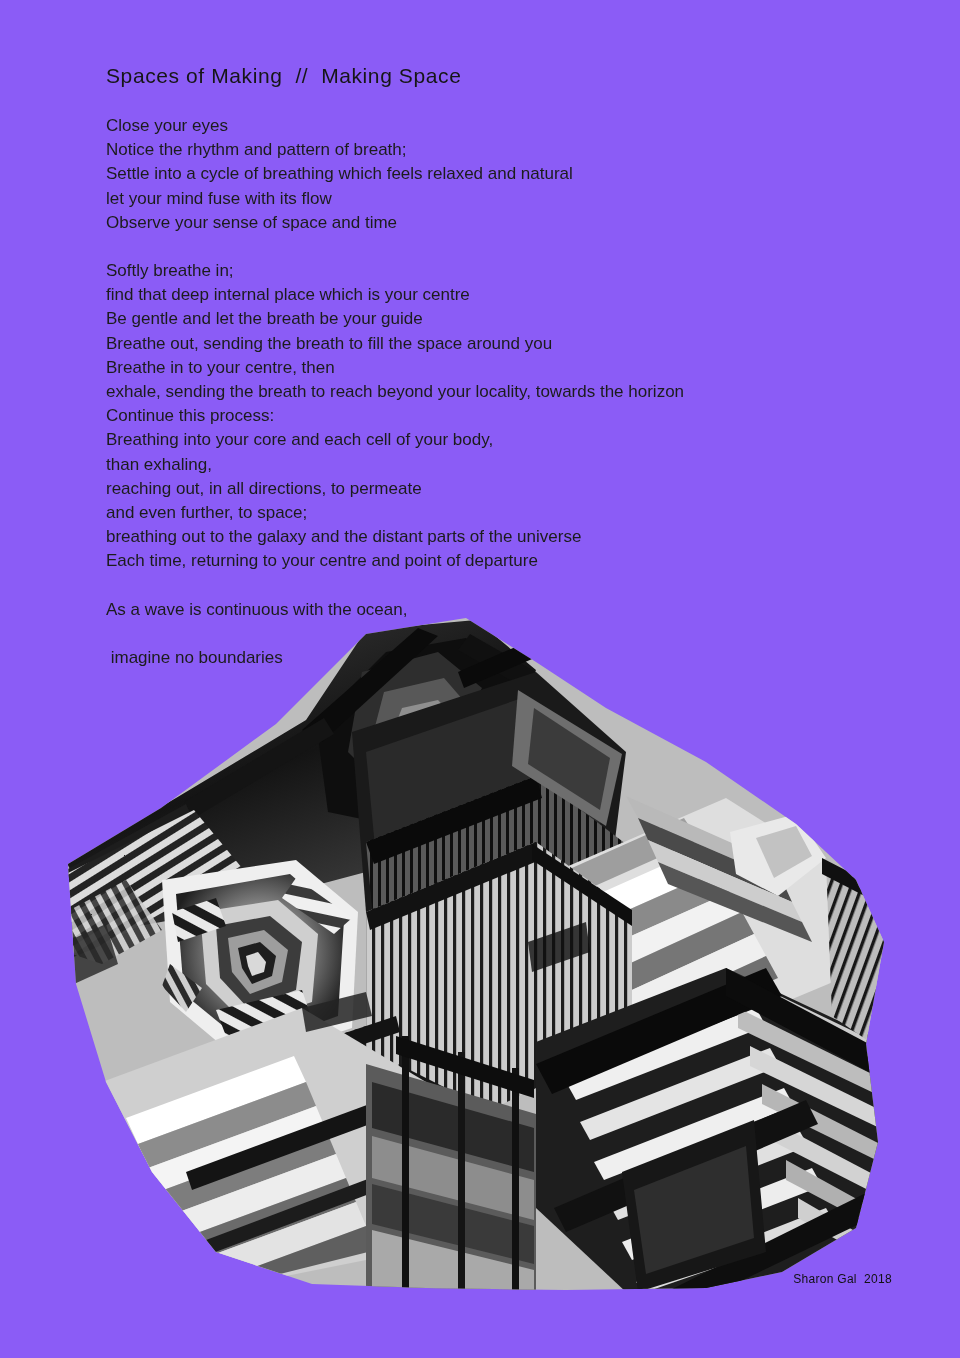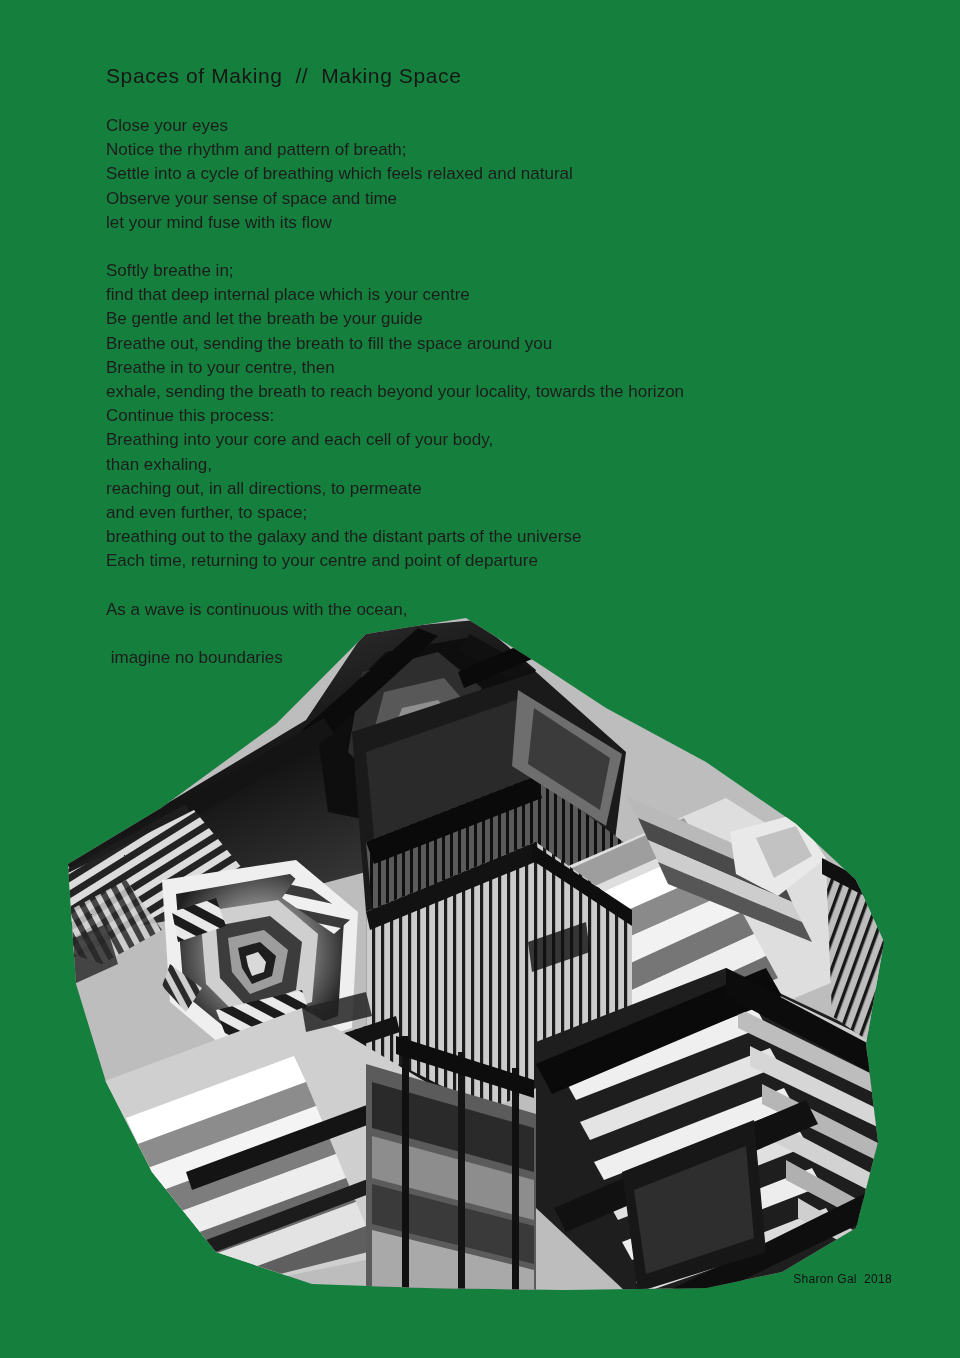--- a/index.html
+++ b/index.html
@@ -11,21 +11,21 @@
     width: 960px;
     height: 1358px;
     position: relative;
     font-family: "Liberation Sans", sans-serif;
     color: #1a1a1a;
     overflow: hidden;
   }
   .page {
     position: absolute;
     inset: 0;
-    background: #15803d;
+    background: #8b5cf6;
   }
   .title {
     position: absolute;
     left: 106px;
     top: 64px;
     font-size: 21px;
     letter-spacing: 0.6px;
     color: #161616;
     white-space: pre;
   }
@@ -70,22 +70,22 @@
 
 <div class="page">
 
   <div class="title">Spaces of Making  //  Making Space</div>
 
   <div class="poem">
     <div class="stanza">
       <div class="line">Close your eyes</div>
       <div class="line">Notice the rhythm and pattern of breath;</div>
       <div class="line">Settle into a cycle of breathing which feels relaxed and natural</div>
+      <div class="line">let your mind fuse with its flow</div>
       <div class="line">Observe your sense of space and time</div>
-      <div class="line">let your mind fuse with its flow</div>
     </div>
     <div class="stanza">
       <div class="line">Softly breathe in;</div>
       <div class="line">find that deep internal place which is your centre</div>
       <div class="line">Be gentle and let the breath be your guide</div>
       <div class="line">Breathe out, sending the breath to fill the space around you</div>
       <div class="line">Breathe in to your centre, then</div>
       <div class="line">exhale, sending the breath to reach beyond your locality, towards the horizon</div>
       <div class="line">Continue this process:</div>
       <div class="line">Breathing into your core and each cell of your body,</div>

